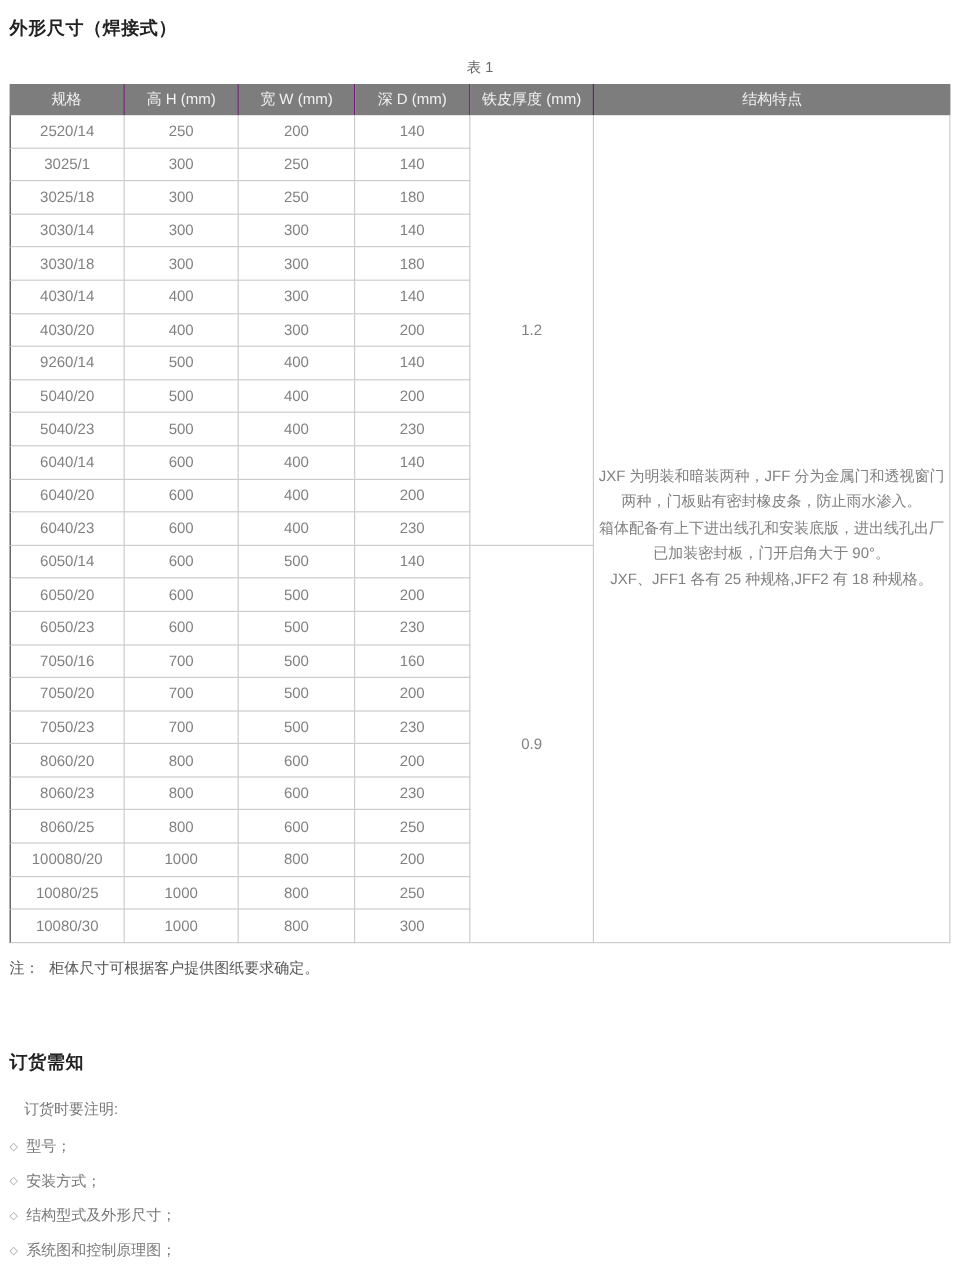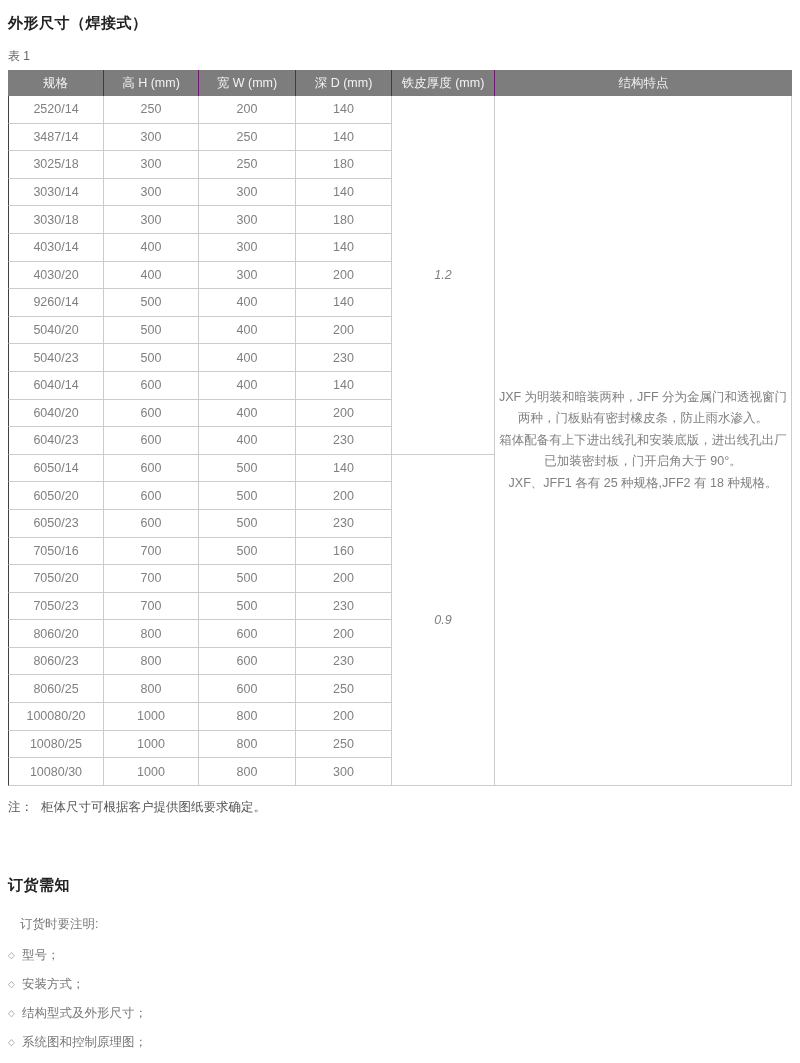--- a/index.html
+++ b/index.html
@@ -8,42 +8,42 @@
     font-family: "Liberation Sans", "DejaVu Sans", sans-serif;
     overflow: hidden;
   }
   .doc { padding: 0 8px; }
 
   .page-title {
     font-size: 15px; font-weight: bold; color: #222222;
     margin: 14px 0 0 0; letter-spacing: 0.5px;
   }
   .table-caption {
-    text-align: left; font-size: 12px; color: #666666;
+    text-align: center; font-size: 12px; color: #666666;
     margin: 15px 0 5px 0;
   }
 
   table.spec {
     width: 784px; border-collapse: separate; border-spacing: 0;
     table-layout: fixed;
   }
   table.spec th {
     background: #7d7d7d; color: #f2f2f2; font-weight: normal;
     font-size: 12.5px; height: 26px; padding: 0;
     border-right: 1px solid #701a75; text-align: center;
   }
   table.spec th:last-child { border-right: none; }
   table.spec td {
     font-size: 12.5px; color: #808080; text-align: center;
     height: 26.6px; padding: 0;
     border-right: 1px solid #cccccc; border-bottom: 1px solid #cccccc;
     vertical-align: middle;
   }
   table.spec tbody tr td:first-child { border-left: 1px solid #404040; }
-  td.thickness-cell { font-size: 12.5px; color: #808080; font-style: italic; }
+  td.thickness-cell { font-size: 12.5px; color: #808080; }
   td.features-cell {
     text-align: center; color: #777777; font-size: 13px;
     line-height: 1.72; padding: 0 9px; vertical-align: middle;
   }
   td.features-cell p { margin: 0; }
 
   .table-note {
     font-size: 12.5px; color: #555555; margin: 13px 0 0 0;
   }
   .table-note .note-label { margin-right: 8px; }
@@ -95,21 +95,21 @@
           <td>200</td>
           <td>140</td>
           <td rowspan="13" class="thickness-cell">1.2</td>
           <td rowspan="25" class="features-cell">
             <p>JXF 为明装和暗装两种，JFF 分为金属门和透视窗门两种，门板贴有密封橡皮条，防止雨水渗入。</p>
             <p>箱体配备有上下进出线孔和安装底版，进出线孔出厂已加装密封板，门开启角大于 90°。</p>
             <p>JXF、JFF1 各有 25 种规格,JFF2 有 18 种规格。</p>
           </td>
         </tr>
         <tr>
-          <td>3487/14</td>
+          <td>3025/1</td>
           <td>300</td>
           <td>250</td>
           <td>140</td>
         </tr>
         <tr>
           <td>3025/18</td>
           <td>300</td>
           <td>250</td>
           <td>180</td>
         </tr>

